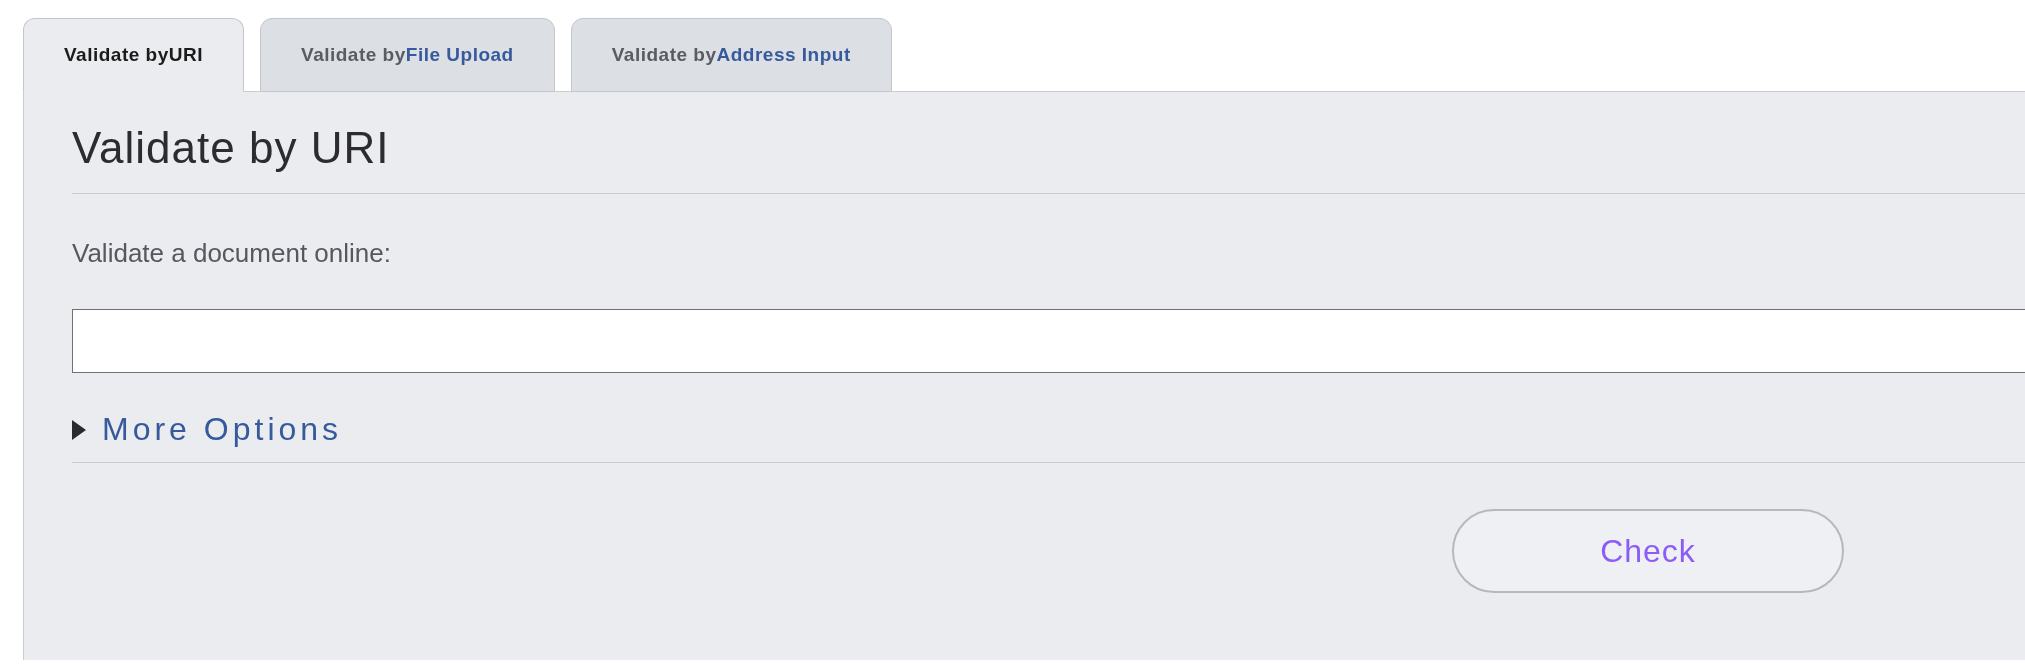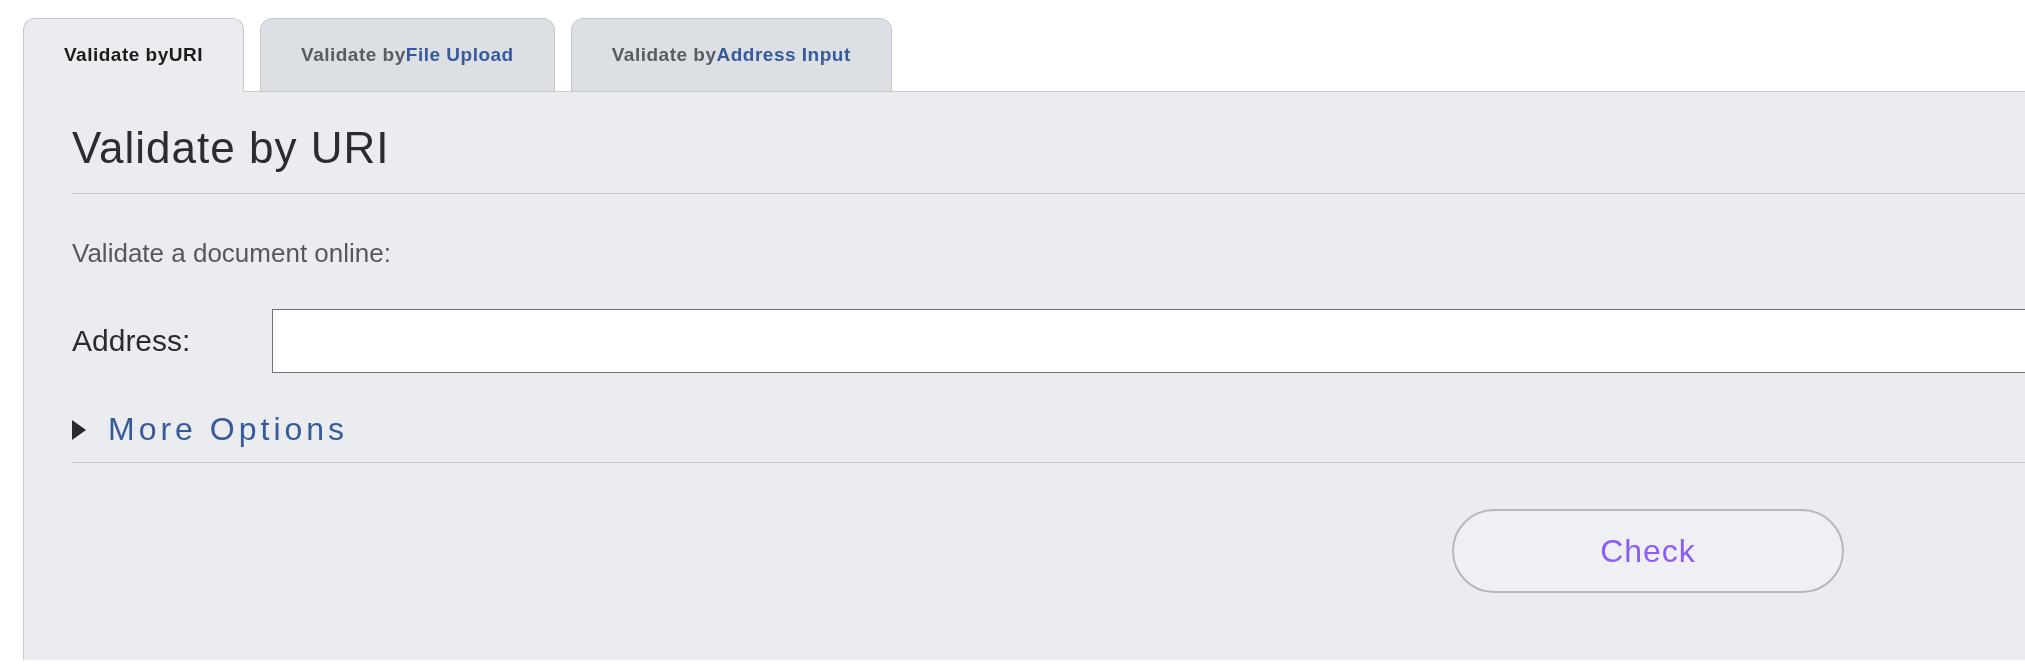--- a/index.html
+++ b/index.html
@@ -117,21 +117,21 @@
     background: #ffffff;
     font-size: 26px;
     padding: 0 16px;
     outline: none;
   }
 
   
   .more {
     display: flex;
     align-items: center;
-    gap: 22px;
+    gap: 16px;
     font-size: 32px;
     color: #365a9c;
     letter-spacing: 4px;
     margin-bottom: 14px;
     cursor: pointer;
     width: fit-content;
   }
   .tri {
     width: 0; height: 0;
     border-top: 10px solid transparent;
@@ -176,21 +176,20 @@
 
   <div class="panel">
     <div class="panel-inner">
 
       <h1 class="heading">Validate by URI</h1>
       <div class="hr"></div>
 
       <div class="subtitle">Validate a document online:</div>
 
       <div class="row">
-        <div class="label">Address:</div>
         <input class="addr-input" type="text" value="" style="">
       </div>
 
       <div class="more">
         <span class="tri"></span>
         <span>More Options</span>
       </div>
       <div class="hr2"></div>
 
       <div class="check-row">

